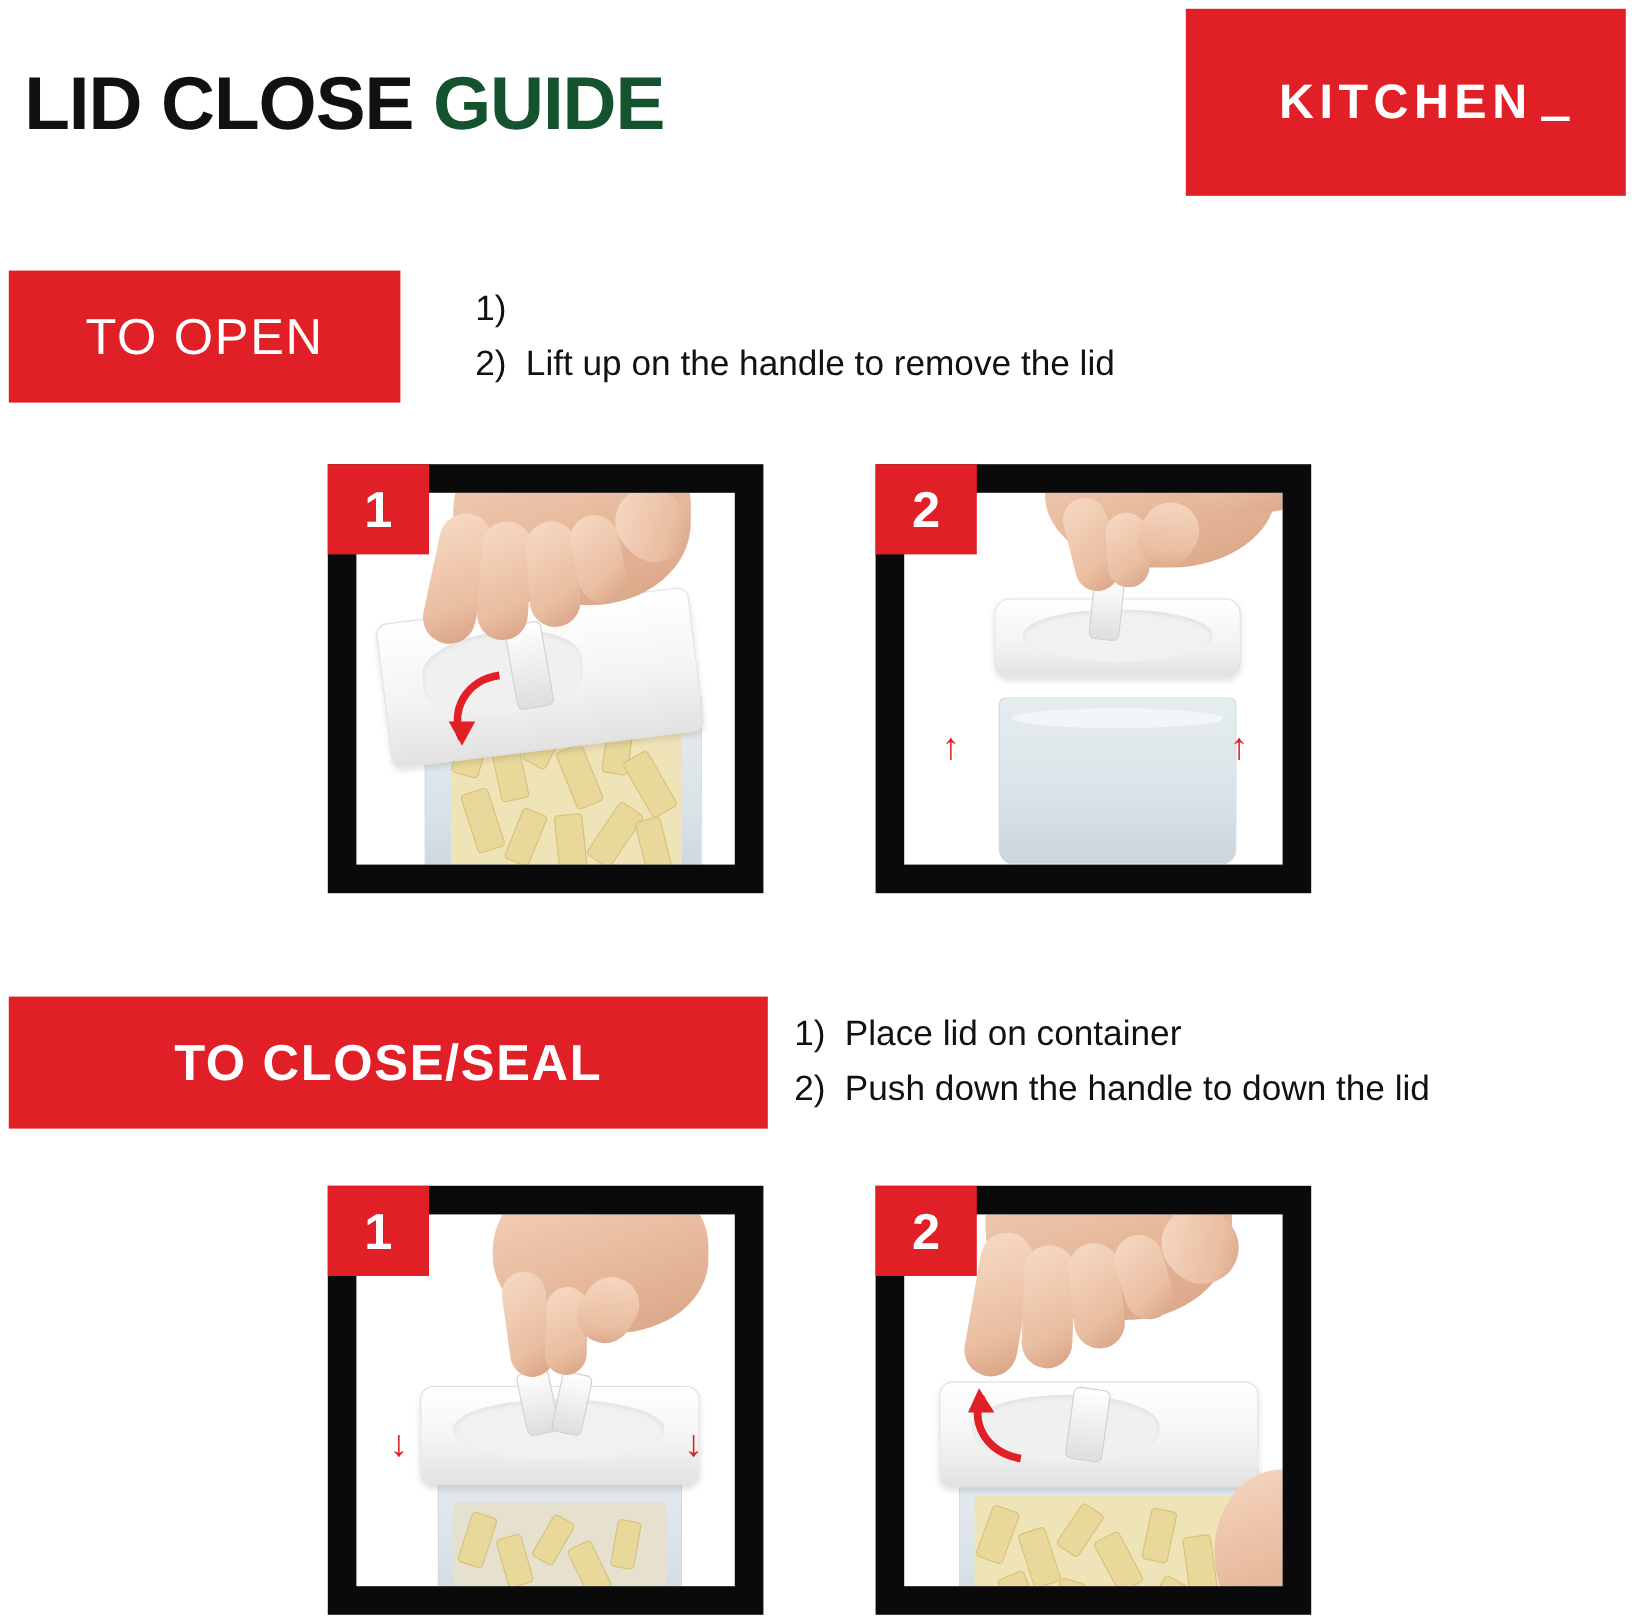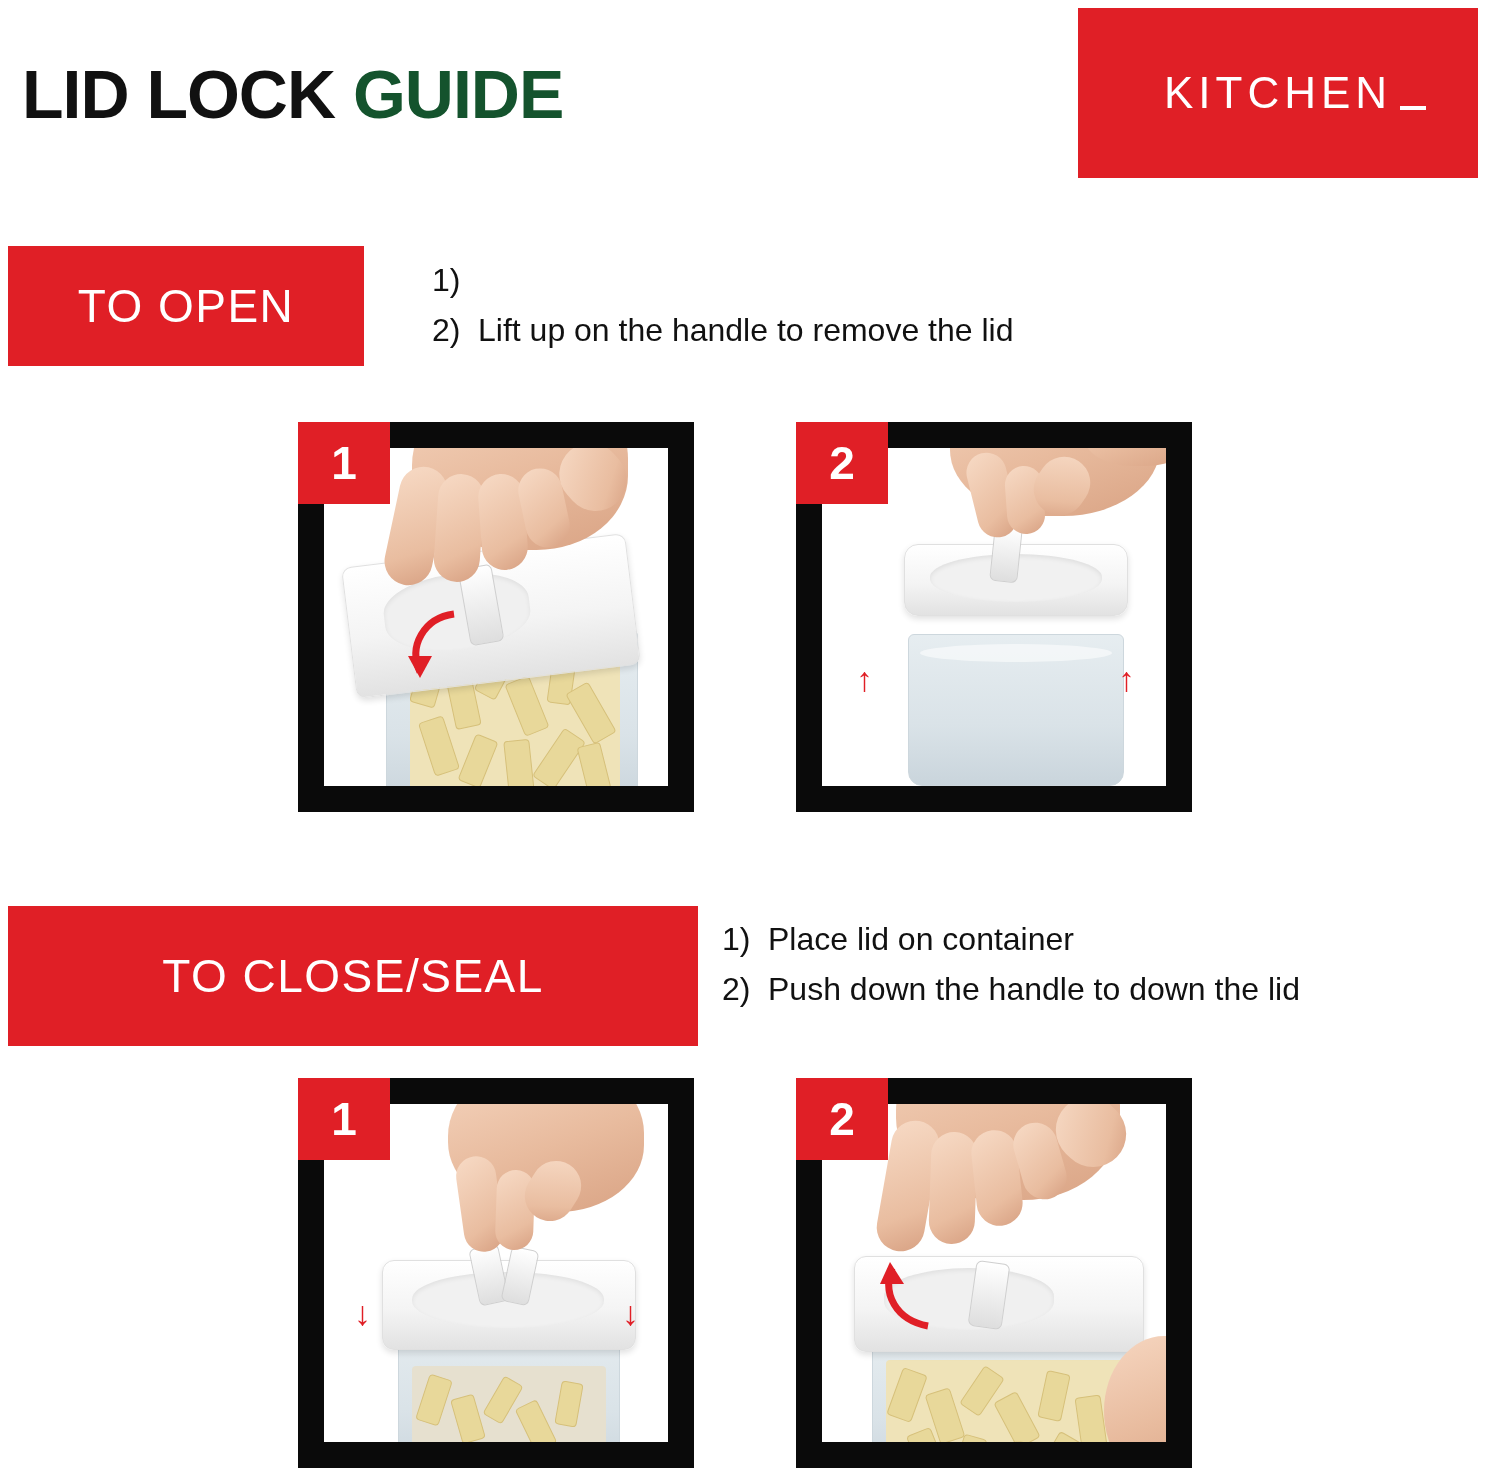--- a/index.html
+++ b/index.html
@@ -45,21 +45,21 @@
   .brand-line1 {
     color: #ffffff;
     font-size: 44px;
     font-weight: 700;
     letter-spacing: 5px;
     line-height: 1.18;
   }
   .brand-line2 {
     color: #ffffff;
     font-size: 44px;
-    font-weight: 400;
+    font-weight: 700;
     letter-spacing: 5px;
     line-height: 1.18;
     position: relative;
   }
   .brand-line2::after {
     content: "";
     position: absolute;
     right: -34px;
     bottom: 9px;
     width: 26px;
@@ -73,21 +73,21 @@
     background: #E01F26;
     color: #ffffff;
     display: flex;
     align-items: center;
     justify-content: center;
     font-size: 46px;
     font-weight: 500;
     letter-spacing: 1.5px;
   }
   .chip-open  { left: 8px; top: 246px; width: 356px; height: 120px; }
-  .chip-close { left: 8px; top: 906px; width: 690px; height: 140px; }
+  .chip-close { left: 8px; top: 906px; width: 690px; height: 120px; font-weight: bold; }
 
   
   .steps {
     position: absolute;
     font-size: 32px;
     color: #111111;
     line-height: 1.55;
     white-space: nowrap;
   }
   .steps-open  { left: 432px; top: 256px; }
@@ -186,21 +186,21 @@
     border: 1px solid #cfcfcf;
     border-radius: 6px;
   }
 </style>
 </head>
 <body>
 
 <div class="page">
 
   <div class="title">
-    <span>LID LOCK </span><span class="accent">GUIDE</span>
+    <span>LID CLOSE </span><span class="accent">GUIDE</span>
   </div>
 
   <div class="brand-badge">
     <div class="brand-line2">KITCHEN</div>
   </div>
 
   <div class="chip chip-open">
     <span>TO OPEN</span>
   </div>
 

